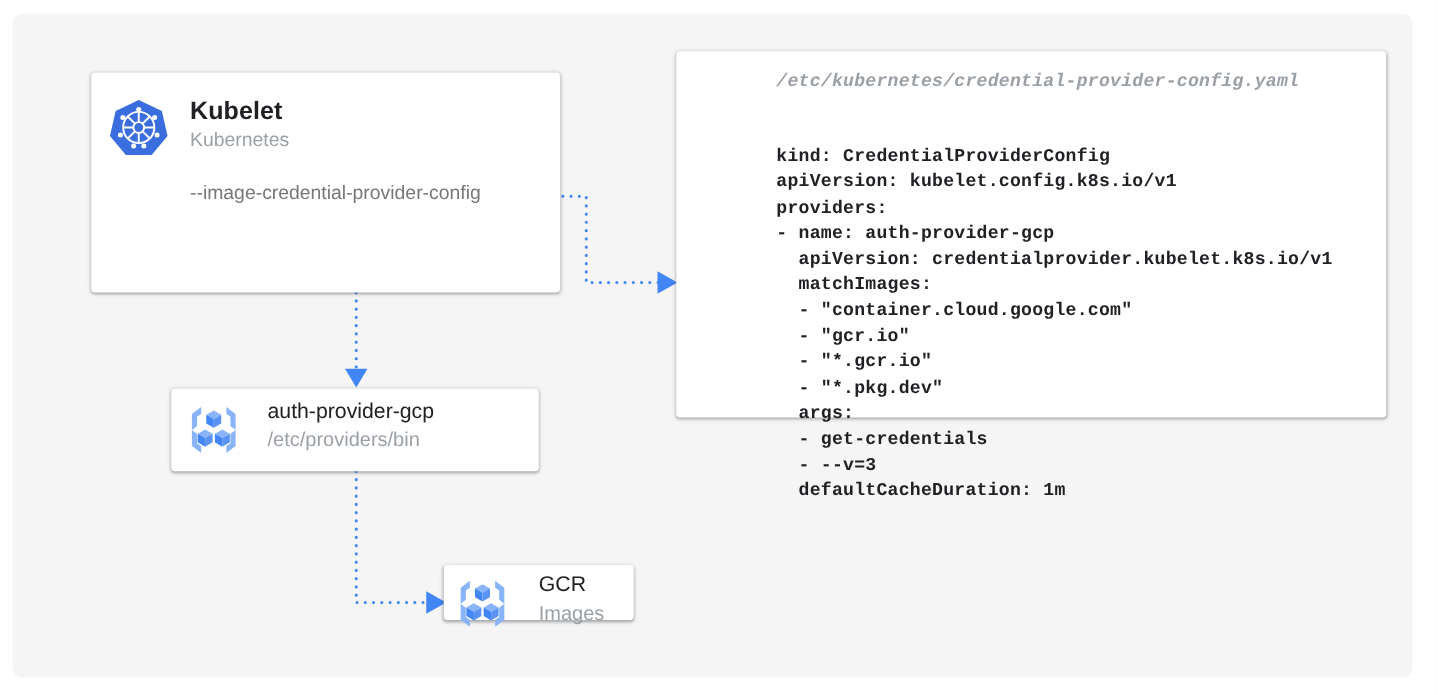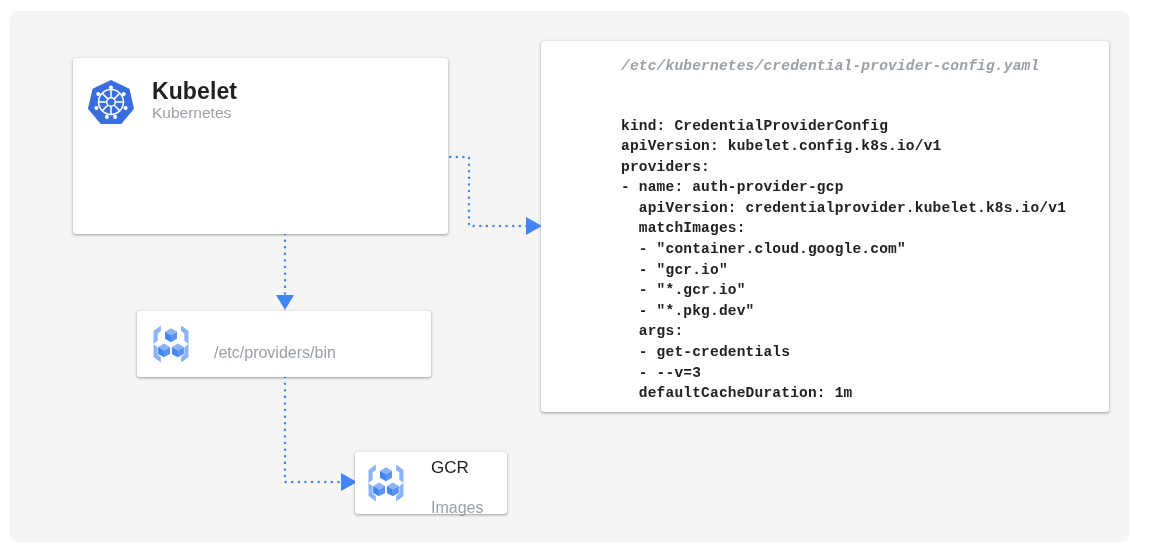--- a/index.html
+++ b/index.html
@@ -51,21 +51,21 @@
     position: absolute;
     left: 14px;
     top: 20px;
     width: 48px;
     height: 48px;
   }
   #kubelet-title {
     position: absolute;
     left: 79px;
     top: 20px;
-    font-size: 23px;
+    font-size: 20px;
     font-weight: 600;
     color: #202124;
     letter-spacing: 0.1px;
     white-space: nowrap;
   }
   #kubelet-subtitle {
     position: absolute;
     left: 79px;
     top: 46px;
     font-size: 15.5px;
@@ -115,21 +115,21 @@
     font-weight: 400;
     color: #9aa0a6;
     white-space: nowrap;
   }
 
   
   #gcr-card {
     left: 355px;
     top: 452px;
     width: 152px;
-    height: 62px;
+    height: 44px;
   }
   #gcr-icon {
     position: absolute;
     left: 8px;
     top: 8px;
     width: 46px;
     height: 46px;
   }
   #gcr-title {
     position: absolute;
@@ -141,29 +141,28 @@
     white-space: nowrap;
   }
   #gcr-subtitle {
     position: absolute;
     left: 76px;
     top: 31px;
     font-size: 16px;
     font-weight: 400;
     color: #9aa0a6;
     white-space: nowrap;
-    margin-top: 16px;
   }
 
   
   #yaml-card {
     left: 541px;
     top: 41px;
     width: 568px;
-    height: 371px;
+    height: 293px;
   }
   #yaml-path {
     position: absolute;
     left: 80px;
     top: 17px;
     font-family: "Liberation Mono", "DejaVu Sans Mono", monospace;
     font-size: 14.5px;
     font-style: italic;
     font-weight: bold;
     color: #9aa0a6;
@@ -246,20 +245,21 @@
         <circle cx="76.5" cy="33.5" r="4.2"></circle>
         <circle cx="80.5" cy="62.5" r="4.2"></circle>
         <circle cx="58.5" cy="81" r="4.2"></circle>
         <circle cx="41.5" cy="81" r="4.2"></circle>
         <circle cx="19.5" cy="62.5" r="4.2"></circle>
         <circle cx="23.5" cy="33.5" r="4.2"></circle>
       </g>
     </svg>
     <div id="kubelet-title">Kubelet</div>
     <div id="kubelet-subtitle">Kubernetes</div>
+    <div class="kubelet-flag" id="kubelet-flag-0">--image-credential-provider-config</div>
   </div>
 
   <div class="card" id="provider-card">
     <svg id="provider-icon" viewBox="0 0 100 100" xmlns="http://www.w3.org/2000/svg">
       <g fill="#8ab4f8">
         <polygon points="28,10 12,22 12,50 21,43 21,27 28,22"></polygon>
         <polygon points="28,90 12,78 12,50 21,57 21,73 28,78"></polygon>
         <polygon points="72,10 88,22 88,50 79,43 79,27 72,22"></polygon>
         <polygon points="72,90 88,78 88,50 79,57 79,73 72,78"></polygon>
       </g>
@@ -272,20 +272,21 @@
         <polygon fill="#8ab4f8" points="35,49 48,56.5 35,64 22,56.5"></polygon>
         <polygon fill="#4285f4" points="22,56.5 35,64 35,79 22,71.5"></polygon>
         <polygon fill="#5b93f5" points="48,56.5 35,64 35,79 48,71.5"></polygon>
       </g>
       <g>
         <polygon fill="#8ab4f8" points="65,49 78,56.5 65,64 52,56.5"></polygon>
         <polygon fill="#4285f4" points="52,56.5 65,64 65,79 52,71.5"></polygon>
         <polygon fill="#5b93f5" points="78,56.5 65,64 65,79 78,71.5"></polygon>
       </g>
     </svg>
+    <div id="provider-title">auth-provider-gcp</div>
     <div id="provider-subtitle">/etc/providers/bin</div>
   </div>
 
   <div class="card" id="gcr-card">
     <svg id="gcr-icon" viewBox="0 0 100 100" xmlns="http://www.w3.org/2000/svg">
       <g fill="#8ab4f8">
         <polygon points="28,10 12,22 12,50 21,43 21,27 28,22"></polygon>
         <polygon points="28,90 12,78 12,50 21,57 21,73 28,78"></polygon>
         <polygon points="72,10 88,22 88,50 79,43 79,27 72,22"></polygon>
         <polygon points="72,90 88,78 88,50 79,57 79,73 72,78"></polygon>

